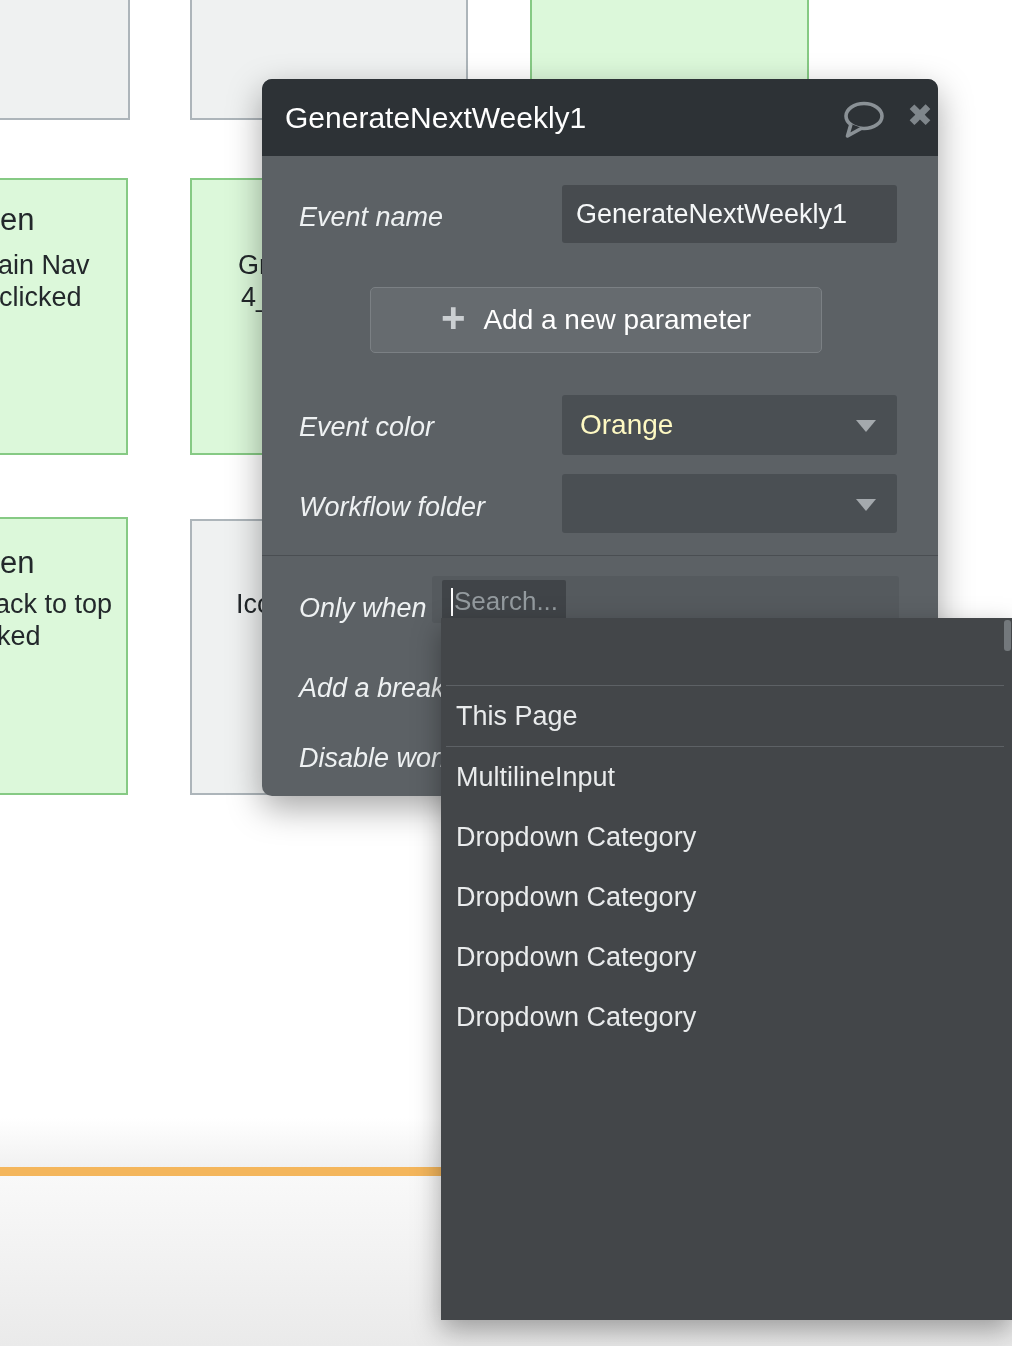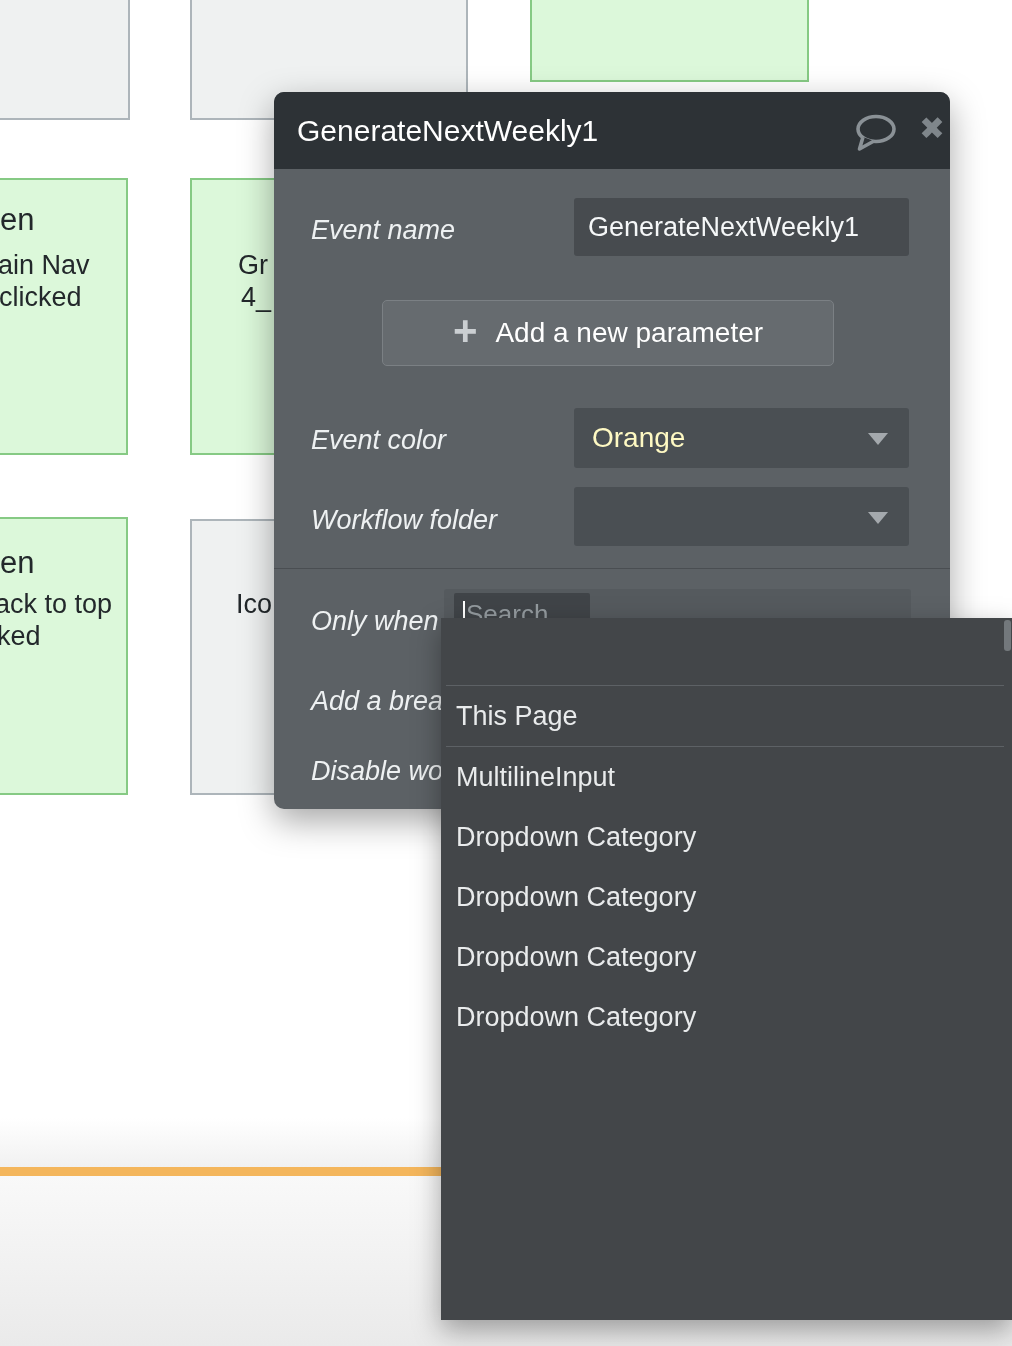--- a/index.html
+++ b/index.html
@@ -34,22 +34,22 @@
   .card-g .l0 { left:44px; top:68px; }
 
   
   .edge-fade   { position:absolute; z-index:2; left:0; top:1118px; width:1012px; height:49px;
                  background:linear-gradient(#ffffff, #f1f1f1); }
   .orange-line { position:absolute; z-index:2; left:0; top:1167px; width:1012px; height:9px; }
   .below-page  { position:absolute; z-index:2; left:0; top:1176px; width:1012px; height:170px;
                  background:linear-gradient(#f9f9f9, #eaeaea); }
 
   
-  .modal { position:absolute; z-index:10; left:262px; top:92px; width:676px; height:717px;
-           background:#5c6165; border-radius:10px; box-shadow:0 12px 34px rgba(0,0,0,0.35);margin-left:12px; }
+  .modal { position:absolute; z-index:10; left:262px; top:79px; width:676px; height:717px;
+           background:#5c6165; border-radius:10px; box-shadow:0 12px 34px rgba(0,0,0,0.35); }
   .modal-header { position:absolute; left:0; top:0; width:100%; height:77px; background:#2d3236;
                   border-radius:10px 10px 0 0; }
   .modal-title { position:absolute; left:23px; top:0; line-height:77px; font-size:30px; color:#ffffff; white-space:nowrap; }
   .hdr-comment { position:absolute; left:578px; top:22px; width:46px; height:38px; cursor:pointer; }
   .hdr-close { position:absolute; left:638px; top:0; width:40px; height:77px; line-height:74px; text-align:center;
                font-size:31px; color:#7f868b; font-weight:bold; cursor:pointer; }
 
   .m-label { position:absolute; color:#eef1f2; font-size:27px; white-space:nowrap; line-height:30px;font-style:italic; }
   .lbl-event-name { left:37px; top:123px; }
   .lbl-event-color { left:37px; top:333px; }
@@ -73,21 +73,21 @@
   .select-workflow-folder { top:395px; height:59px; line-height:59px; }
   .select .sel-value { padding-left:18px; display:block; }
   .caret { position:absolute; right:21px; top:50%; margin-top:-5px; width:0; height:0;
            border-left:10px solid transparent; border-right:10px solid transparent;
            border-top:12px solid #a4a9ad; }
 
   .modal-divider { position:absolute; left:0; top:476px; width:100%; height:1px; background:#4a4e52; }
 
   .cond-box { position:absolute; left:170px; top:497px; width:467px; height:47px; background:#555a5e;
               border-radius:3px; }
-  .search-box { position:absolute; left:10px; top:4px; width:136px; height:43px; background:#404448;
+  .search-box { position:absolute; left:10px; top:4px; width:124px; height:43px; background:#404448;
                 border-radius:2px; }
   .search-input { position:absolute; left:0; top:0; width:100%; height:100%; background:transparent;
                   border:none; outline:none; color:#f0f2f3; font-size:26px; padding-left:12px;
                   font-family:"Liberation Sans","DejaVu Sans",sans-serif; }
   .search-input::placeholder { color:#949b9f; opacity:1; }
   .search-cursor { position:absolute; left:9px; top:8px; width:2px; height:28px; background:#ffffff; }
 
   
   .dropdown { position:absolute; z-index:20; left:441px; top:618px; width:571px; height:702px;
               background:#434649; overflow:hidden; box-shadow:0 10px 26px rgba(0,0,0,0.35); }

